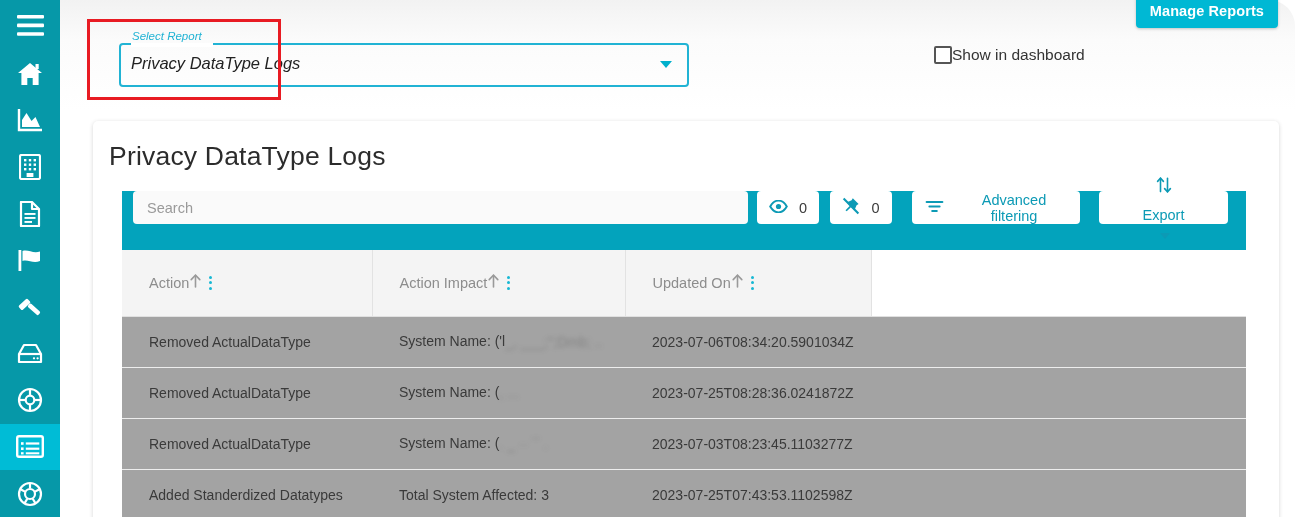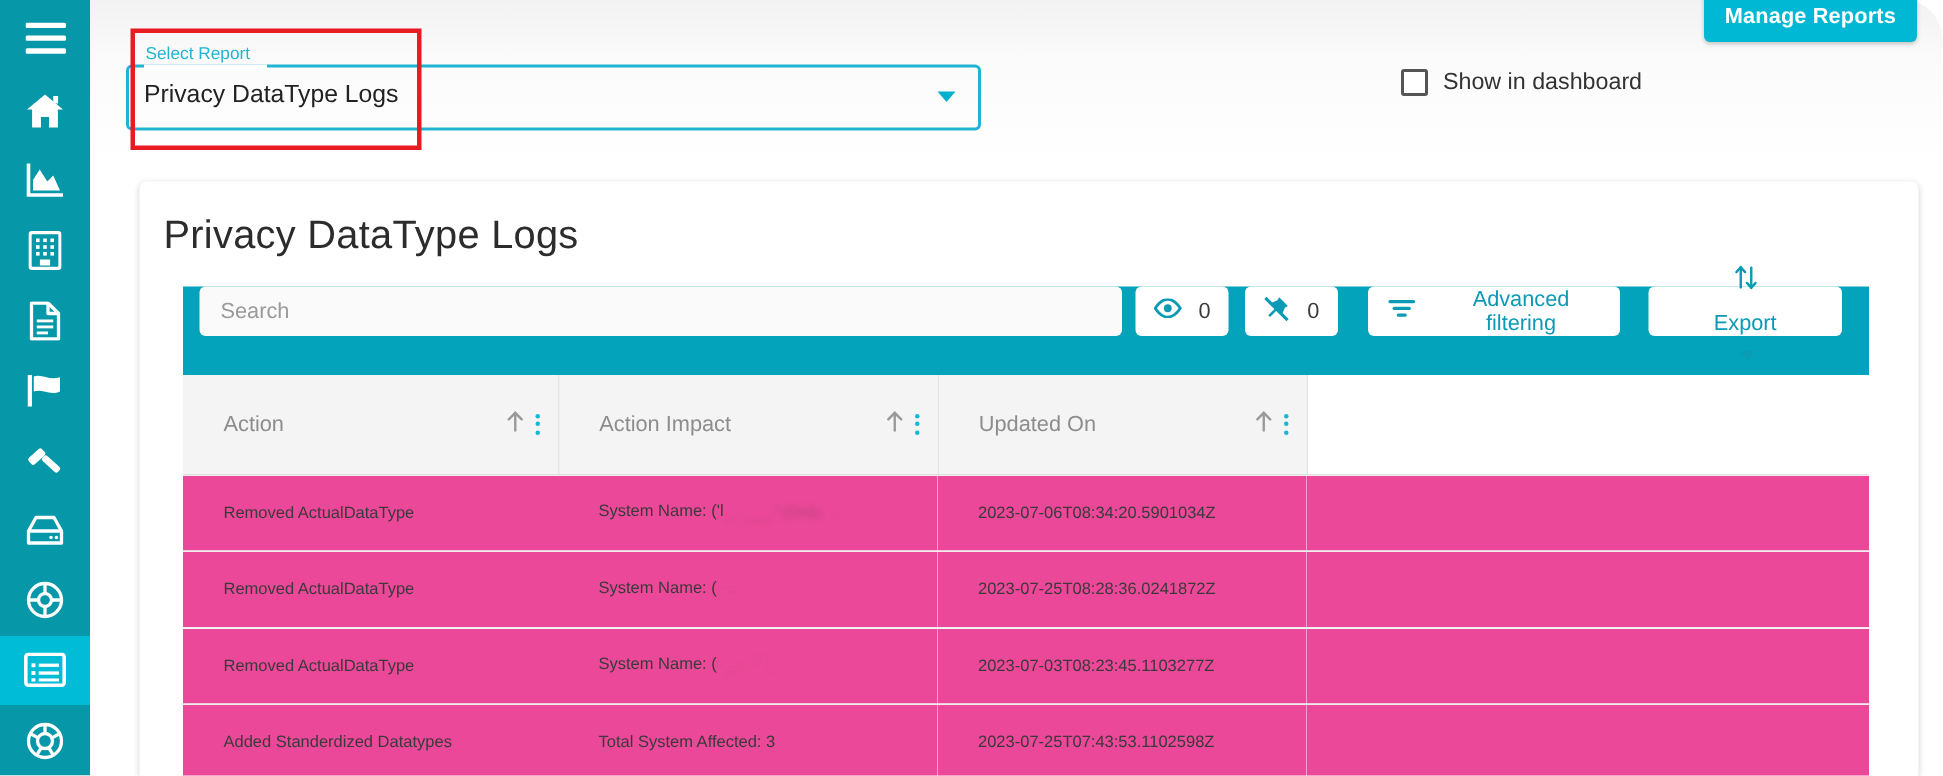--- a/index.html
+++ b/index.html
@@ -41,22 +41,22 @@
     font-size: 14.5px; font-weight: bold;
     padding: 17px 14px 9px 14px;
     border: none; border-radius: 4px;
     cursor: pointer;
     box-shadow: 0 1px 3px rgba(0,0,0,0.22);
     letter-spacing: .1px;
   }
 
   
   #select-wrap {
-    position: absolute; left: 84px; top: 43px;
-    width: 570px; height: 44px;
+    position: absolute; left: 119px; top: 43px;
+    width: 570px; height: 44px; font-style: italic;
   }
   #select-field {
     position: absolute; left: 0; top: 0;
     width: 570px; height: 44px;
     border: 2px solid #21b3d4;
     border-radius: 4px;
     background: transparent;
   }
   
   #select-notch {
@@ -89,21 +89,21 @@
     position: absolute; left: 87px; top: 19px;
     width: 194px; height: 81px;
     border: 3px solid #e81b23;
     background: transparent;
     pointer-events: none;
   }
 
   
   #dash-check-wrap {
     position: absolute; left: 934px; top: 46px;
-    display: flex; align-items: center; gap: 10px;
+    display: flex; align-items: center; gap: 0;
     cursor: pointer;
   }
   #dash-checkbox {
     width: 18px; height: 18px;
     border: 2px solid #555555;
     border-radius: 2px;
     background: #ffffff;
   }
   #dash-label { font-size: 15.5px; color: #333333; white-space: nowrap; }
 
@@ -181,34 +181,34 @@
     border-bottom: 1px solid #e0e0e0;
     text-align: left;
     font-weight: normal;
     font-size: 14.5px;
     color: #8d8d8d;
     padding: 0 12px 0 27px;
     vertical-align: middle;
     position: relative;
   }
   #table thead th.blank-col { background: #ffffff; border-right: none; }
-  .th-inner { display: flex; align-items: center; justify-content: space-between; }
+  .th-inner { display: flex; align-items: center; justify-content: flex-start; }
   .th-icons { display: flex; align-items: center; gap: 7px; }
   .sort-arrow { color: #9a9a9a; }
   .kebab { display: flex; flex-direction: column; gap: 2.5px; }
   .kebab i { display: block; width: 3px; height: 3px; border-radius: 50%; background: #17b8d4; }
 
   #table tbody td {
     height: 51px;
     border-bottom: 1px solid #ededed;
-    font-size: 11px;
+    font-size: 14px;
     color: #3a3a3a;
     padding: 0 12px 0 27px;
     vertical-align: middle;
-    background: #ec4899;
+    background: #a3a3a3;
     white-space: nowrap; overflow: hidden;
   }
   #table tbody td.blank-col { border-bottom: 1px solid #ededed; }
   .redacted {
     display: inline-block;
     color: rgba(60,60,60,0.30);
     filter: blur(2.1px);
     vertical-align: middle;
   }
   .col-a { width: 250px; }

